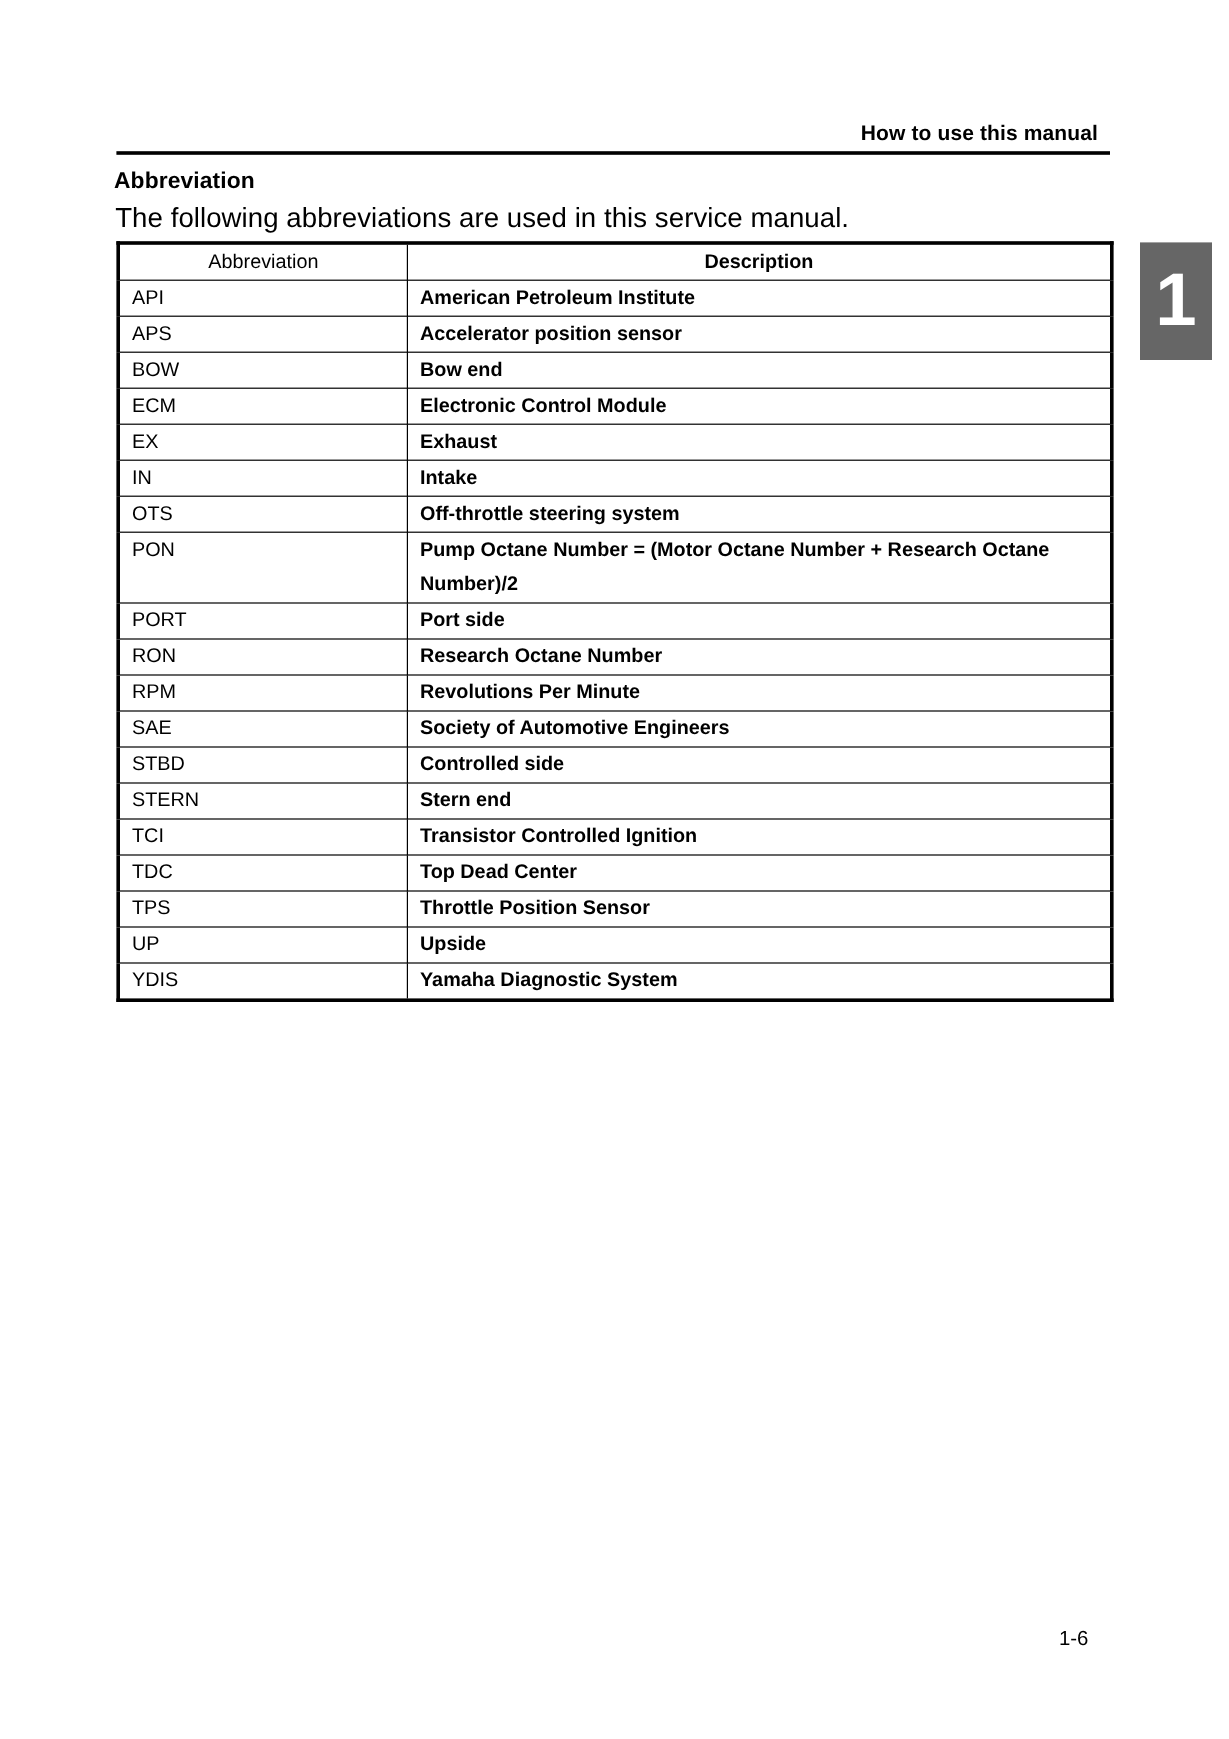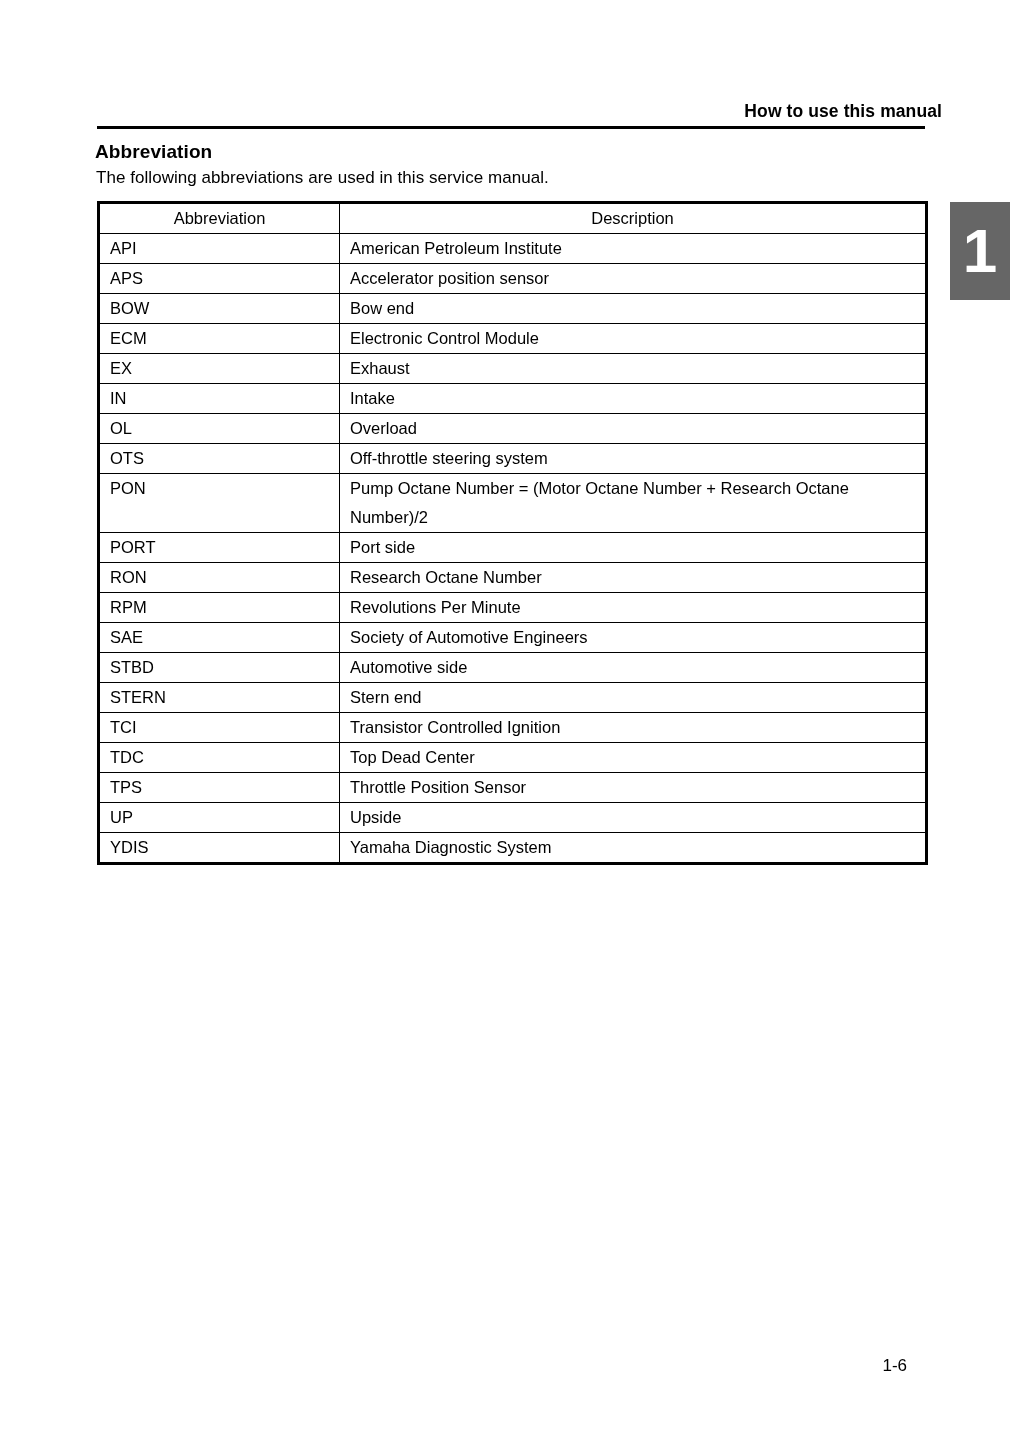--- a/index.html
+++ b/index.html
@@ -17,21 +17,21 @@
   }
 
   .page {
     position: absolute;
     inset: 0;
   }
 
   
   .running-header {
     position: absolute;
-    left: 114px;
+    left: 87px;
     top: 101px;
     width: 828px;
     text-align: right;
     font-size: 17.5px;
     font-weight: bold;
     letter-spacing: 0.1px;
   }
   .header-rule {
     position: absolute;
     left: 97px;
@@ -47,21 +47,21 @@
     left: 95px;
     top: 141px;
     font-size: 19px;
     font-weight: bold;
     letter-spacing: 0.1px;
   }
   .section-intro {
     position: absolute;
     left: 96px;
     top: 168px;
-    font-size: 17px;
+    font-size: 23px;
     letter-spacing: 0.05px;
   }
 
   
   .chapter-tab {
     position: absolute;
     left: 950px;
     top: 202px;
     width: 60px;
     height: 98px;
@@ -118,20 +118,21 @@
   .abbr-table thead th {
     border-top-width: 3px;
   }
   .abbr-table th:first-child,
   .abbr-table td:first-child {
     border-left-width: 3px;
   }
   .abbr-table th:last-child,
   .abbr-table td:last-child {
     border-right-width: 3px;
+    font-weight: bold;
   }
 
   
   .page-number {
     position: absolute;
     left: 807px;
     top: 1356px;
     width: 100px;
     text-align: right;
     font-size: 17px;
@@ -207,28 +208,20 @@
         <tr>
           <td>
             <div class="cell-pad-l">IN</div>
           </td>
           <td>
             <div class="cell-multiline">Intake</div>
           </td>
         </tr>
         <tr>
           <td>
-            <div class="cell-pad-l">OL</div>
-          </td>
-          <td>
-            <div class="cell-multiline">Overload</div>
-          </td>
-        </tr>
-        <tr>
-          <td>
             <div class="cell-pad-l">OTS</div>
           </td>
           <td>
             <div class="cell-multiline">Off-throttle steering system</div>
           </td>
         </tr>
         <tr>
           <td>
             <div class="cell-pad-l">PON</div>
           </td>
@@ -266,21 +259,21 @@
           </td>
           <td>
             <div class="cell-multiline">Society of Automotive Engineers</div>
           </td>
         </tr>
         <tr>
           <td>
             <div class="cell-pad-l">STBD</div>
           </td>
           <td>
-            <div class="cell-multiline">Automotive side</div>
+            <div class="cell-multiline">Controlled side</div>
           </td>
         </tr>
         <tr>
           <td>
             <div class="cell-pad-l">STERN</div>
           </td>
           <td>
             <div class="cell-multiline">Stern end</div>
           </td>
         </tr>

